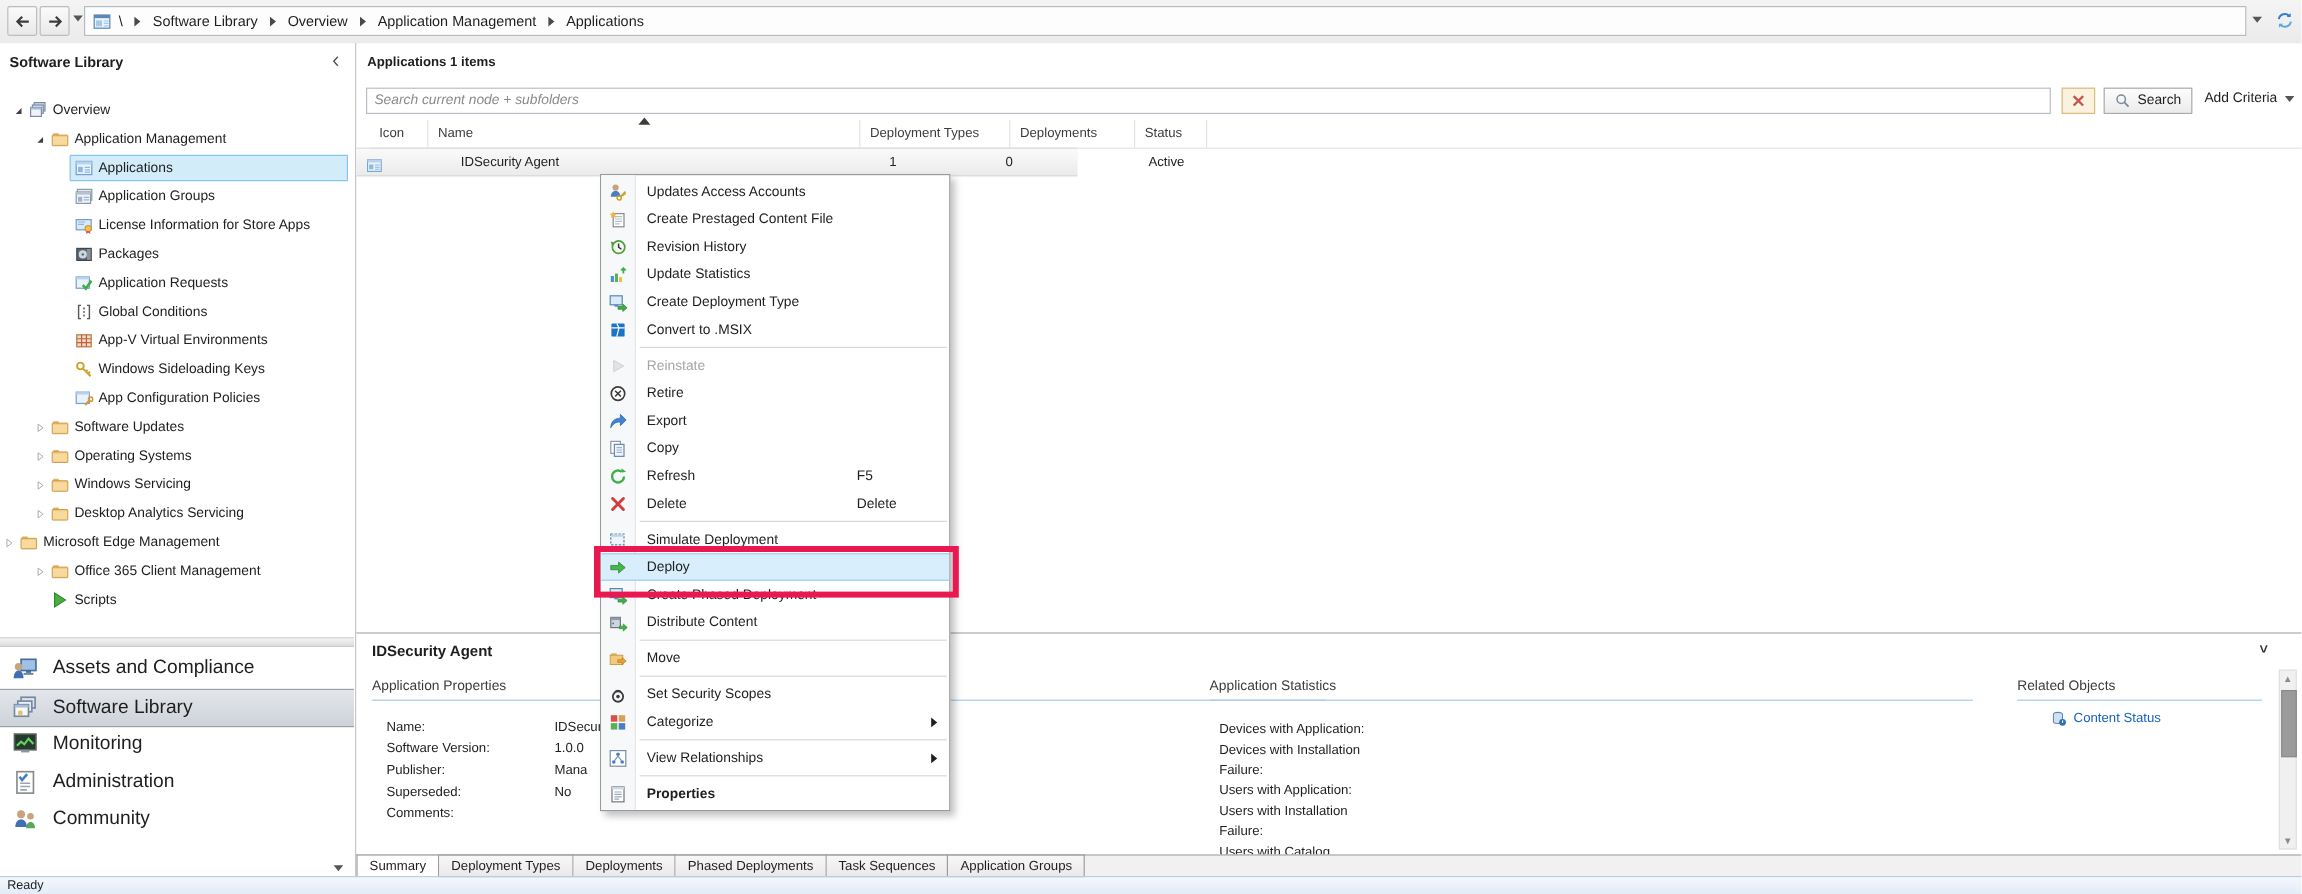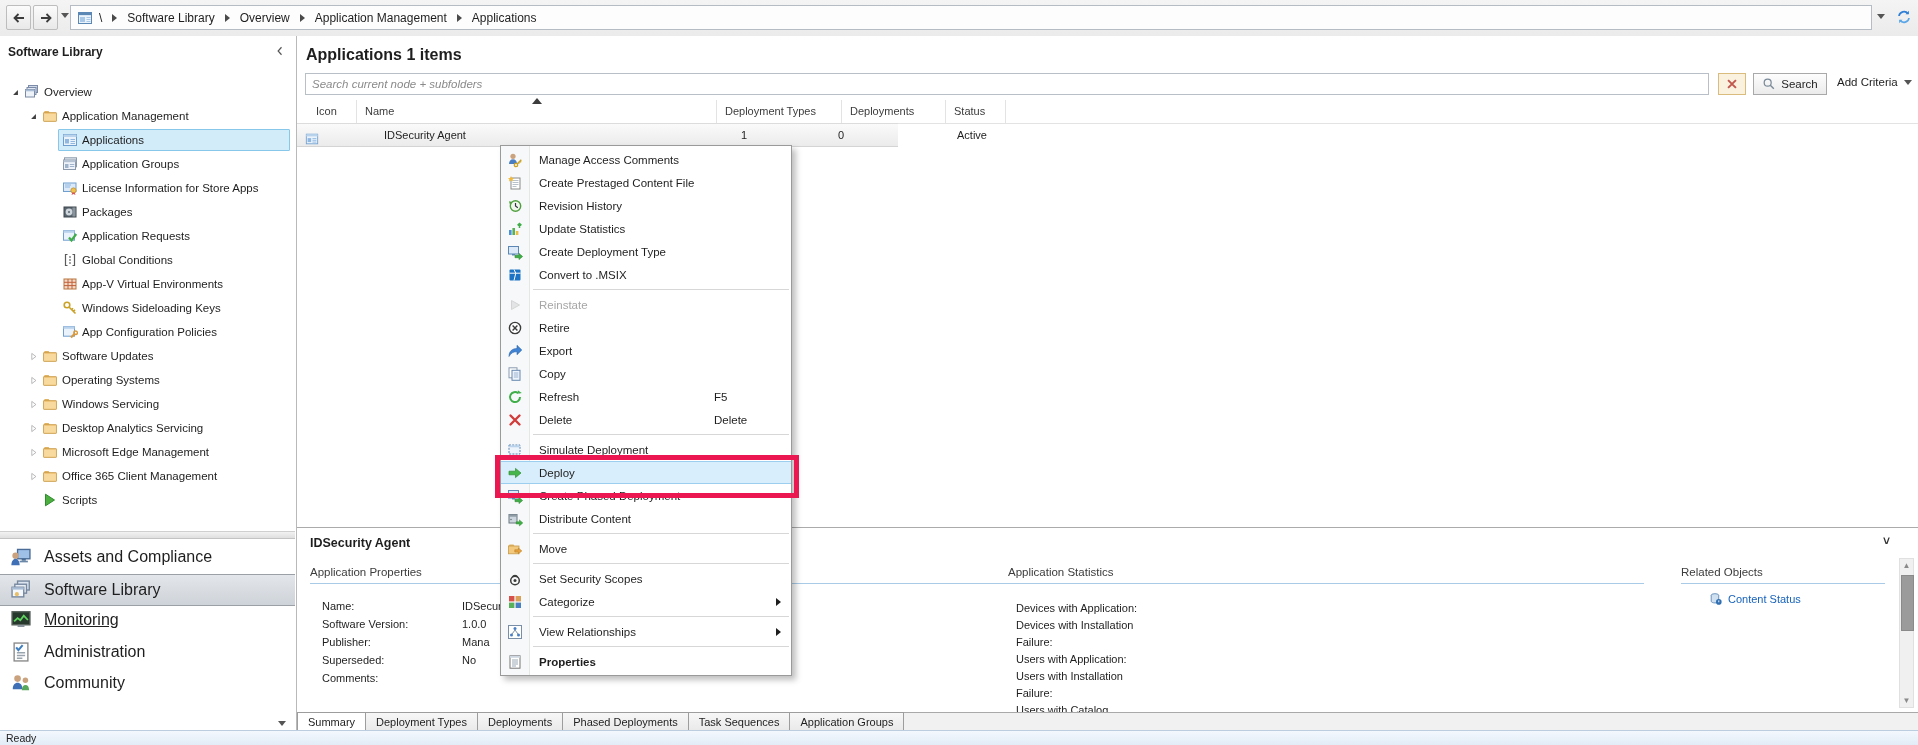--- a/index.html
+++ b/index.html
@@ -39,21 +39,21 @@
   .selbg{position:absolute;left:0;top:1px;bottom:1px;right:5px;background:#d3ecfa;border:1px solid #86c7ea;border-radius:1px;z-index:1;}
   #splitter{position:absolute;left:0;right:1px;top:495px;height:6px;background:linear-gradient(#f2f2f2,#dfdfdf);border-top:1px solid #cfcfcf;border-bottom:1px solid #c3c3c3;}
   .navrow{position:absolute;left:0;right:1px;height:30px;display:flex;align-items:center;cursor:default;}
   .navrow .icn{margin-left:10px;} .navrow .icn svg{width:22px;height:22px;}
   .navrow .lbl{margin-left:12px;font-size:16px;}
   .navrow.sel{background:linear-gradient(#e3e6ea,#ced3d9);border-top:1px solid #9aa0a6;border-bottom:1px solid #9aa0a6;}
   #nav-footer-dd{position:absolute;right:10px;bottom:4px;}
 
   
   #main{position:absolute;left:297px;top:36px;right:0;height:491px;background:#fff;}
-  #list-title{position:absolute;left:9px;top:10px;font-weight:bold;font-size:16px;}
+  #list-title{position:absolute;left:9px;top:10px;font-weight:bold;font-size:11px;}
   #searchbox{position:absolute;left:8px;top:37px;width:1404px;height:22px;border:1px solid #b9bfc6;box-sizing:border-box;
              font-style:italic;color:#777;font-size:11.5px;padding:0 6px;background:#fff;font-family:inherit;}
   #searchbox::placeholder{color:#8a8a8a;font-style:italic;}
   #btn-clear{position:absolute;left:1421px;top:37px;width:28px;height:22px;background:#faf1df;border:1px solid #d9bc7e;
              box-sizing:border-box;display:flex;align-items:center;justify-content:center;}
   #btn-search{position:absolute;left:1456px;top:37px;width:74px;height:22px;background:linear-gradient(#fdfdfd,#ebebeb);
               border:1px solid #a9a9a9;box-sizing:border-box;display:flex;align-items:center;justify-content:center;gap:5px;font-size:11.5px;}
   #btn-addcriteria{position:absolute;left:1540px;top:40px;display:flex;align-items:center;gap:6px;font-size:11.5px;}
   #thead{position:absolute;left:0;top:64px;right:0;height:23px;border-bottom:1px solid #e3e3e3;margin-left:11px;}
   .hcell{position:absolute;top:0;height:23px;line-height:23px;color:#3c3c3c;padding-left:8px;box-sizing:border-box;border-right:1px solid #e3e3e3;}
@@ -311,21 +311,21 @@
             <path d="M5.5 3.5l6 4.5-6 4.5z" fill="#fff" stroke="#9a9a9a"></path>
           </svg>
         </span>
         <span class="icn "><svg viewBox="0 0 16 16">
             <path d="M1.5 5l1.2-2h4l1 2z" fill="#e2b363"></path>
             <rect x="1.5" y="4.6" width="13" height="8.8" rx="0.6" fill="#f3c97e" stroke="#c79b4b" stroke-width="0.8"></rect>
             <rect x="2.2" y="6" width="11.6" height="6.6" fill="#f8d99e"></rect>
           </svg></span>
         <span class="lbl">Desktop Analytics Servicing</span>
       </div>
-      <div class="trow" style="padding-left: 26px;">
+      <div class="trow" style="">
         <span class="exp">
           <svg viewBox="0 0 16 16">
             <path d="M5.5 3.5l6 4.5-6 4.5z" fill="#fff" stroke="#9a9a9a"></path>
           </svg>
         </span>
         <span class="icn "><svg viewBox="0 0 16 16">
             <path d="M1.5 5l1.2-2h4l1 2z" fill="#e2b363"></path>
             <rect x="1.5" y="4.6" width="13" height="8.8" rx="0.6" fill="#f3c97e" stroke="#c79b4b" stroke-width="0.8"></rect>
             <rect x="2.2" y="6" width="11.6" height="6.6" fill="#f8d99e"></rect>
           </svg></span>
@@ -367,21 +367,21 @@
       <div class="navrow sel" style="top: 538px;">
         <span class="icn "><svg viewBox="0 0 16 16">
             <rect x="5.5" y="1.5" width="8.5" height="6.5" fill="#dbe4f0" stroke="#76879e"></rect>
             <rect x="3.5" y="3.8" width="8.5" height="6.5" fill="#e8eef6" stroke="#76879e"></rect>
             <rect x="1.5" y="6" width="8.5" height="7" fill="#f4f7fb" stroke="#76879e"></rect>
             <rect x="1.5" y="6" width="8.5" height="1.7" fill="#a9bdd6"></rect>
             <circle cx="5" cy="11" r="1.5" fill="#e8c06a"></circle>
           </svg></span>
         <span class="lbl">Software Library</span>
       </div>
-      <div class="navrow" style="top: 569px; text-decoration: underline;">
+      <div class="navrow" style="top: 569px;">
         <span class="icn "><svg viewBox="0 0 16 16">
             <rect x="1.5" y="2" width="13" height="9.5" fill="#27392c" stroke="#55605a"></rect>
             <path d="M3 9l2.5-2.4 2 1.6L10 4.8l3 3.2" stroke="#5fd35f" fill="none" stroke-width="1.3"></path>
             <rect x="5.5" y="11.5" width="5" height="1.6" fill="#8a949c"></rect>
           </svg></span>
         <span class="lbl">Monitoring</span>
       </div>
       <div class="navrow" style="top: 601px;">
         <span class="icn "><svg viewBox="0 0 16 16">
             <rect x="3" y="1.5" width="10" height="13" fill="#fff" stroke="#8a8a8a"></rect>
@@ -495,21 +495,21 @@
 
 <div id="ctxmenu">
     <div class="gutter"></div>
     <div class="mitem">
       <span class="icn "><svg viewBox="0 0 16 16">
           <circle cx="6" cy="4.3" r="2.6" fill="#caa27e"></circle>
           <path d="M2 12c0-3.2 1.8-4.8 4-4.8s4 1.6 4 4.8z" fill="#4a7ec2"></path>
           <circle cx="9" cy="13" r="1.7" fill="none" stroke="#c9a227" stroke-width="1.3"></circle>
           <path d="M10.3 11.7l4-4M13 9l1.2 1.2M11.7 10.3l1 1" stroke="#c9a227" stroke-width="1.4"></path>
         </svg></span>
-      <span class="lbl">Manage Access Comments</span>
+      <span class="lbl">Updates Access Accounts</span>
     </div>
     <div class="mitem">
       <span class="icn "><svg viewBox="0 0 16 16">
           <rect x="4" y="3" width="9" height="11" fill="#fff" stroke="#8a8a8a"></rect>
           <path d="M5.5 5.5h6M5.5 7.5h6M5.5 9.5h6M5.5 11.5h4" stroke="#b9c2cb"></path>
           <path d="M4 1l1 1.9 2.1.3-1.5 1.4.3 2L4 5.6 2.1 6.6l.3-2L1 3.2l2.1-.3z" fill="#f0b93c"></path>
         </svg></span>
       <span class="lbl">Create Prestaged Content File</span>
     </div>
     <div class="mitem">

